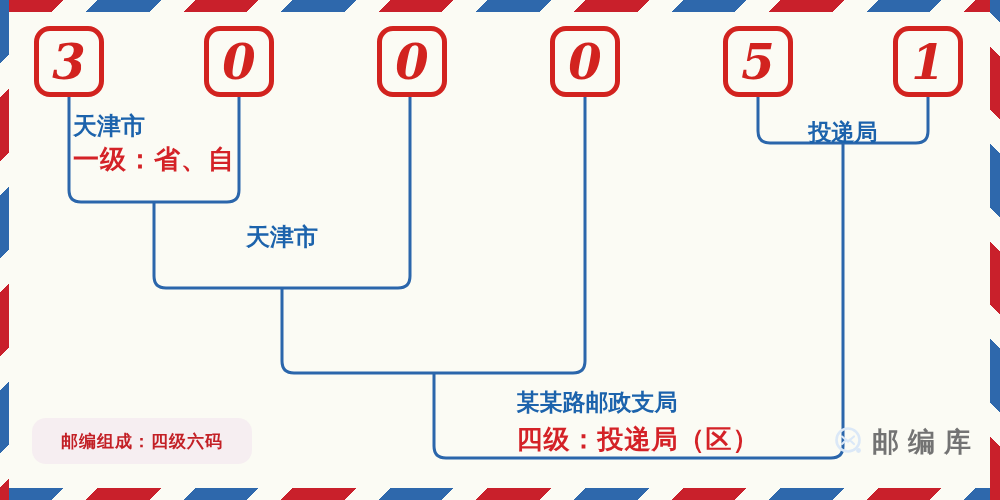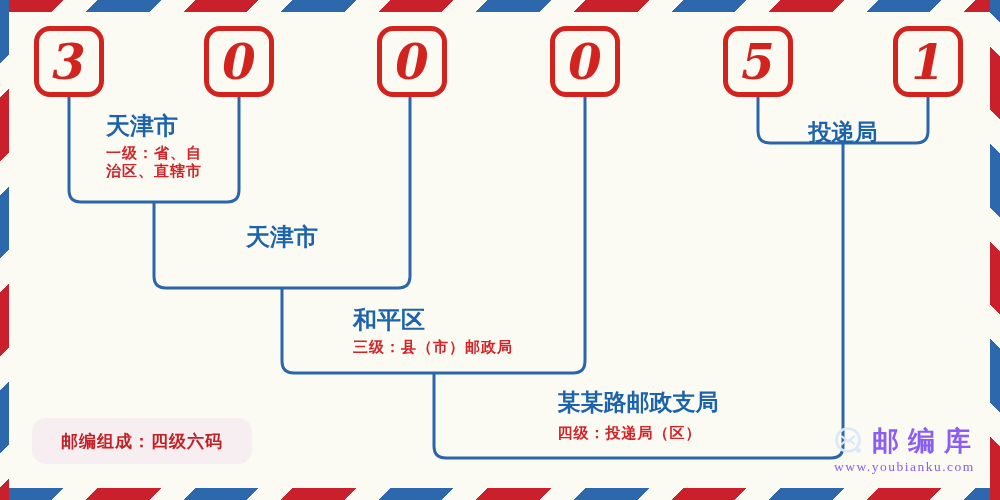--- a/index.html
+++ b/index.html
@@ -25,36 +25,36 @@
     color:#d2231f;font-family:"DejaVu Serif",serif;font-weight:bold;font-style:italic;
     font-size:48px;line-height:1;
   }
   .d1{left:34px}.d2{left:204px}.d3{left:377px}.d4{left:550px}.d5{left:723px}.d6{left:893px}
   
   .connectors{position:absolute;left:0;top:0;width:1000px;height:500px;}
   .connectors path{fill:none;stroke:#2b66ab;stroke-width:3px;}
   
   .group{position:absolute;transform:translateX(-50%);text-align:left;white-space:nowrap;}
   .lvl-name{color:#1c63ac;font-family:"DejaVu Serif",serif;font-weight:bold;font-size:24px;line-height:1.15;}
-  .lvl-desc{color:#d42227;font-weight:bold;font-size:15px;line-height:1.22;letter-spacing:1px;margin-top:4px;}
+  .lvl-desc{color:#d42227;font-weight:bold;font-size:26px;line-height:1.22;letter-spacing:1px;margin-top:4px;}
   .g1{left:154px;top:112px;}
   .g2{left:282px;top:223px;}
   .g3{left:433px;top:306px;}
   .g4{left:638px;top:389px;}
   .g4 .lvl-desc{margin-top:9px;}
   .g5{left:843px;top:119px;}
   .g5 .lvl-name{font-size:23px;}
   
   .note-pill{
     position:absolute;left:32px;top:418px;width:220px;height:46px;border-radius:14px;
     background:#f6eef1;display:flex;align-items:center;justify-content:center;
     color:#c32026;font-family:"DejaVu Serif",serif;font-weight:bold;font-size:17px;letter-spacing:1px;
   }
   
-  .watermark{position:absolute;right:20px;top:426px;color:#8b5cf6;font-family:Liberation Serif, serif;}
+  .watermark{position:absolute;right:20px;top:426px;color:#737373;}
   .wm-row{display:flex;align-items:center;gap:8px;}
   .wm-brand{font-weight:bold;font-size:27px;letter-spacing:9px;line-height:1;}
   .wm-url{font-size:13.5px;letter-spacing:1.5px;margin-top:3px;text-align:left;}
 </style>
 </head>
 <body>
 
 <div class="canvas">
 
   <div class="strip top"></div>
@@ -85,31 +85,26 @@
   <div class="digit-box d5">
       <span>5</span>
     </div>
   <div class="digit-box d6">
       <span>1</span>
     </div>
 
   <div class="group g1">
     <div class="lvl-name">天津市</div>
     <div class="lvl-desc">一级：省、自</div>
-    <div class="lvl-desc" style="margin-top:0;">治区、直辖市</div>
   </div>
 
   <div class="group g2">
     <div class="lvl-name">天津市</div>
   </div>
 
-  <div class="group g3">
-    <div class="lvl-name">和平区</div>
-    <div class="lvl-desc">三级：县（市）邮政局</div>
-  </div>
 
   <div class="group g4">
     <div class="lvl-name" style="font-size:23px;">某某路邮政支局</div>
     <div class="lvl-desc">四级：投递局（区）</div>
   </div>
 
   <div class="group g5">
     <div class="lvl-name">投递局</div>
   </div>
 
@@ -119,16 +114,15 @@
 
   <div class="watermark">
     <div class="wm-row">
       <svg width="30" height="30" viewBox="0 0 30 30">
         <circle cx="14" cy="14" r="11.5" fill="none" stroke="#dbe8f7" stroke-width="2.6"></circle>
         <path d="M 8 10.5 L 14 15.5 L 20 10.5 M 8 18 L 12.5 13.8 M 20 18 L 15.5 13.8" fill="none" stroke="#dbe8f7" stroke-width="2.2" stroke-linecap="round"></path>
         <circle cx="24.5" cy="24.5" r="2.4" fill="#dbe8f7"></circle>
       </svg>
       <span class="wm-brand">邮编库</span>
     </div>
-    <div class="wm-url">www.youbianku.com</div>
   </div>
 
 </div>
 
 </body></html>

